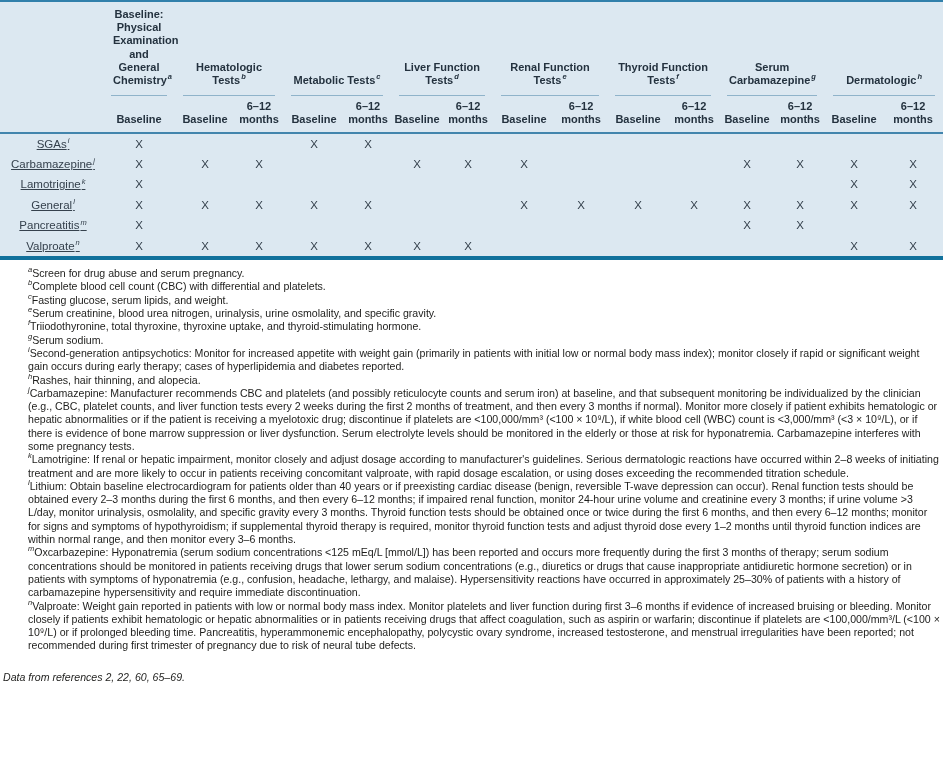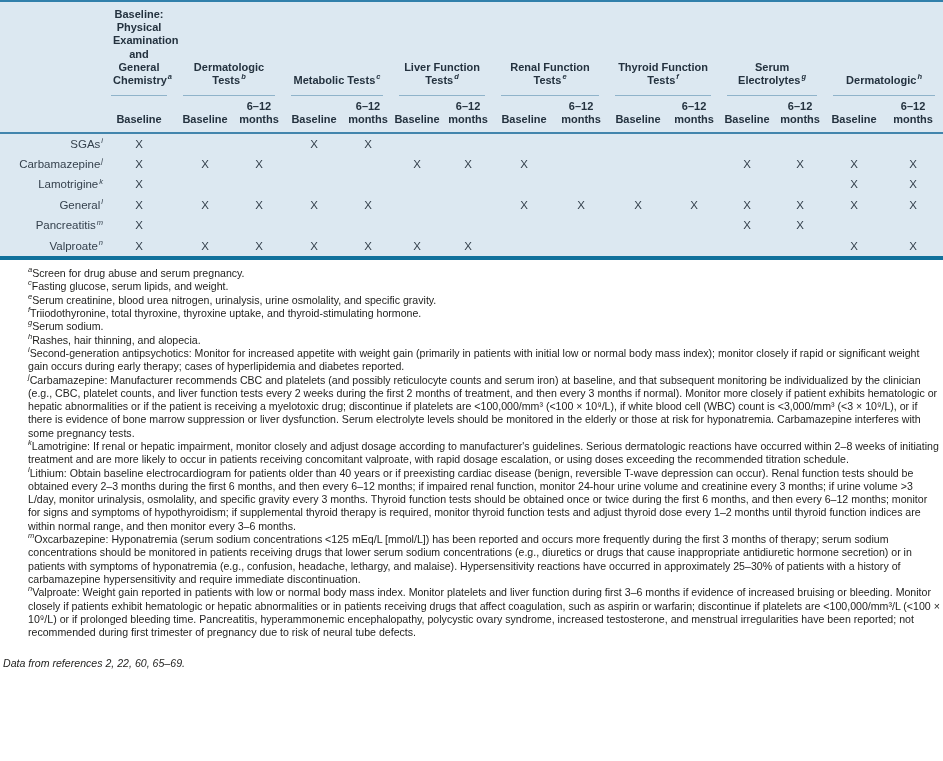--- a/index.html
+++ b/index.html
@@ -45,23 +45,24 @@
   th.corner { border-bottom:2px solid #4285ad; }
   tbody td {
     height:20.5px;
     font-size:11.5px;
     color:#35414d;
     text-align:center;
     vertical-align:middle;
     padding:0;
   }
   tbody td.drug {
-    text-align:right;
+    text-align:center;
     padding-left:3px;
     white-space:nowrap;
+    text-decoration:underline;
   }
   sup {
     font-style:italic;
     font-size:7.5px;
     line-height:0;
   }
   tbody td.drug sup, .gt sup { margin-left:1px; }
 
   
   .footnotes {
@@ -105,36 +106,36 @@
         <col style="width:58px">
           <col style="width:60px">
       </colgroup>
       <thead>
         <tr class="group-row">
           <th class="corner" rowspan="2"></th>
           <th colspan="1">
             <div class="gt"><span>Baseline: Physical Examination and General Chemistry</span><sup>a</sup></div>
           </th>
           <th colspan="2">
-            <div class="gt"><span>Dermatologic Tests</span><sup>b</sup></div>
+            <div class="gt"><span>Hematologic Tests</span><sup>b</sup></div>
           </th>
           <th colspan="2">
             <div class="gt"><span>Metabolic Tests</span><sup>c</sup></div>
           </th>
           <th colspan="2">
             <div class="gt"><span>Liver Function Tests</span><sup>d</sup></div>
           </th>
           <th colspan="2">
             <div class="gt"><span>Renal Function Tests</span><sup>e</sup></div>
           </th>
           <th colspan="2">
             <div class="gt"><span>Thyroid Function Tests</span><sup>f</sup></div>
           </th>
           <th colspan="2">
-            <div class="gt"><span>Serum Electrolytes</span><sup>g</sup></div>
+            <div class="gt"><span>Serum Carbamazepine</span><sup>g</sup></div>
           </th>
           <th colspan="2">
             <div class="gt"><span>Dermatologic</span><sup>h</sup></div>
           </th>
         </tr>
         <tr class="sub-row">
           <th>Baseline</th>
           <th>Baseline</th>
           <th>6–12 months</th>
           <th>Baseline</th>
@@ -259,26 +260,27 @@
             <td></td>
             <td>X</td>
             <td>X</td>
           </tr>
         </tbody>
     </table>
   </div>
 
   <div class="footnotes">
       <div class="fn"><sup>a</sup><span>Screen for drug abuse and serum pregnancy.</span></div>
+      <div class="fn"><sup>b</sup><span>Complete blood cell count (CBC) with differential and platelets.</span></div>
       <div class="fn"><sup>c</sup><span>Fasting glucose, serum lipids, and weight.</span></div>
       <div class="fn"><sup>e</sup><span>Serum creatinine, blood urea nitrogen, urinalysis, urine osmolality, and specific gravity.</span></div>
       <div class="fn"><sup>f</sup><span>Triiodothyronine, total thyroxine, thyroxine uptake, and thyroid-stimulating hormone.</span></div>
       <div class="fn"><sup>g</sup><span>Serum sodium.</span></div>
+      <div class="fn"><sup>i</sup><span>Second-generation antipsychotics: Monitor for increased appetite with weight gain (primarily in patients with initial low or normal body mass index); monitor closely if rapid or significant weight gain occurs during early therapy; cases of hyperlipidemia and diabetes reported.</span></div>
       <div class="fn"><sup>h</sup><span>Rashes, hair thinning, and alopecia.</span></div>
-      <div class="fn"><sup>i</sup><span>Second-generation antipsychotics: Monitor for increased appetite with weight gain (primarily in patients with initial low or normal body mass index); monitor closely if rapid or significant weight gain occurs during early therapy; cases of hyperlipidemia and diabetes reported.</span></div>
       <div class="fn"><sup>j</sup><span>Carbamazepine: Manufacturer recommends CBC and platelets (and possibly reticulocyte counts and serum iron) at baseline, and that subsequent monitoring be individualized by the clinician (e.g., CBC, platelet counts, and liver function tests every 2 weeks during the first 2 months of treatment, and then every 3 months if normal). Monitor more closely if patient exhibits hematologic or hepatic abnormalities or if the patient is receiving a myelotoxic drug; discontinue if platelets are &lt;100,000/mm³ (&lt;100 × 10⁹/L), if white blood cell (WBC) count is &lt;3,000/mm³ (&lt;3 × 10⁹/L), or if there is evidence of bone marrow suppression or liver dysfunction. Serum electrolyte levels should be monitored in the elderly or those at risk for hyponatremia. Carbamazepine interferes with some pregnancy tests.</span></div>
       <div class="fn"><sup>k</sup><span>Lamotrigine: If renal or hepatic impairment, monitor closely and adjust dosage according to manufacturer's guidelines. Serious dermatologic reactions have occurred within 2–8 weeks of initiating treatment and are more likely to occur in patients receiving concomitant valproate, with rapid dosage escalation, or using doses exceeding the recommended titration schedule.</span></div>
       <div class="fn"><sup>l</sup><span>Lithium: Obtain baseline electrocardiogram for patients older than 40 years or if preexisting cardiac disease (benign, reversible T-wave depression can occur). Renal function tests should be obtained every 2–3 months during the first 6 months, and then every 6–12 months; if impaired renal function, monitor 24-hour urine volume and creatinine every 3 months; if urine volume &gt;3 L/day, monitor urinalysis, osmolality, and specific gravity every 3 months. Thyroid function tests should be obtained once or twice during the first 6 months, and then every 6–12 months; monitor for signs and symptoms of hypothyroidism; if supplemental thyroid therapy is required, monitor thyroid function tests and adjust thyroid dose every 1–2 months until thyroid function indices are within normal range, and then monitor every 3–6 months.</span></div>
       <div class="fn"><sup>m</sup><span>Oxcarbazepine: Hyponatremia (serum sodium concentrations &lt;125 mEq/L [mmol/L]) has been reported and occurs more frequently during the first 3 months of therapy; serum sodium concentrations should be monitored in patients receiving drugs that lower serum sodium concentrations (e.g., diuretics or drugs that cause inappropriate antidiuretic hormone secretion) or in patients with symptoms of hyponatremia (e.g., confusion, headache, lethargy, and malaise). Hypersensitivity reactions have occurred in approximately 25–30% of patients with a history of carbamazepine hypersensitivity and require immediate discontinuation.</span></div>
       <div class="fn"><sup>n</sup><span>Valproate: Weight gain reported in patients with low or normal body mass index. Monitor platelets and liver function during first 3–6 months if evidence of increased bruising or bleeding. Monitor closely if patients exhibit hematologic or hepatic abnormalities or in patients receiving drugs that affect coagulation, such as aspirin or warfarin; discontinue if platelets are &lt;100,000/mm³/L (&lt;100 × 10⁹/L) or if prolonged bleeding time. Pancreatitis, hyperammonemic encephalopathy, polycystic ovary syndrome, increased testosterone, and menstrual irregularities have been reported; not recommended during first trimester of pregnancy due to risk of neural tube defects.</span></div>
     </div>
 
   <div class="source-note" style="padding:0 3px;">Data from references 2, 22, 60, 65–69.</div>
 
 </div>

